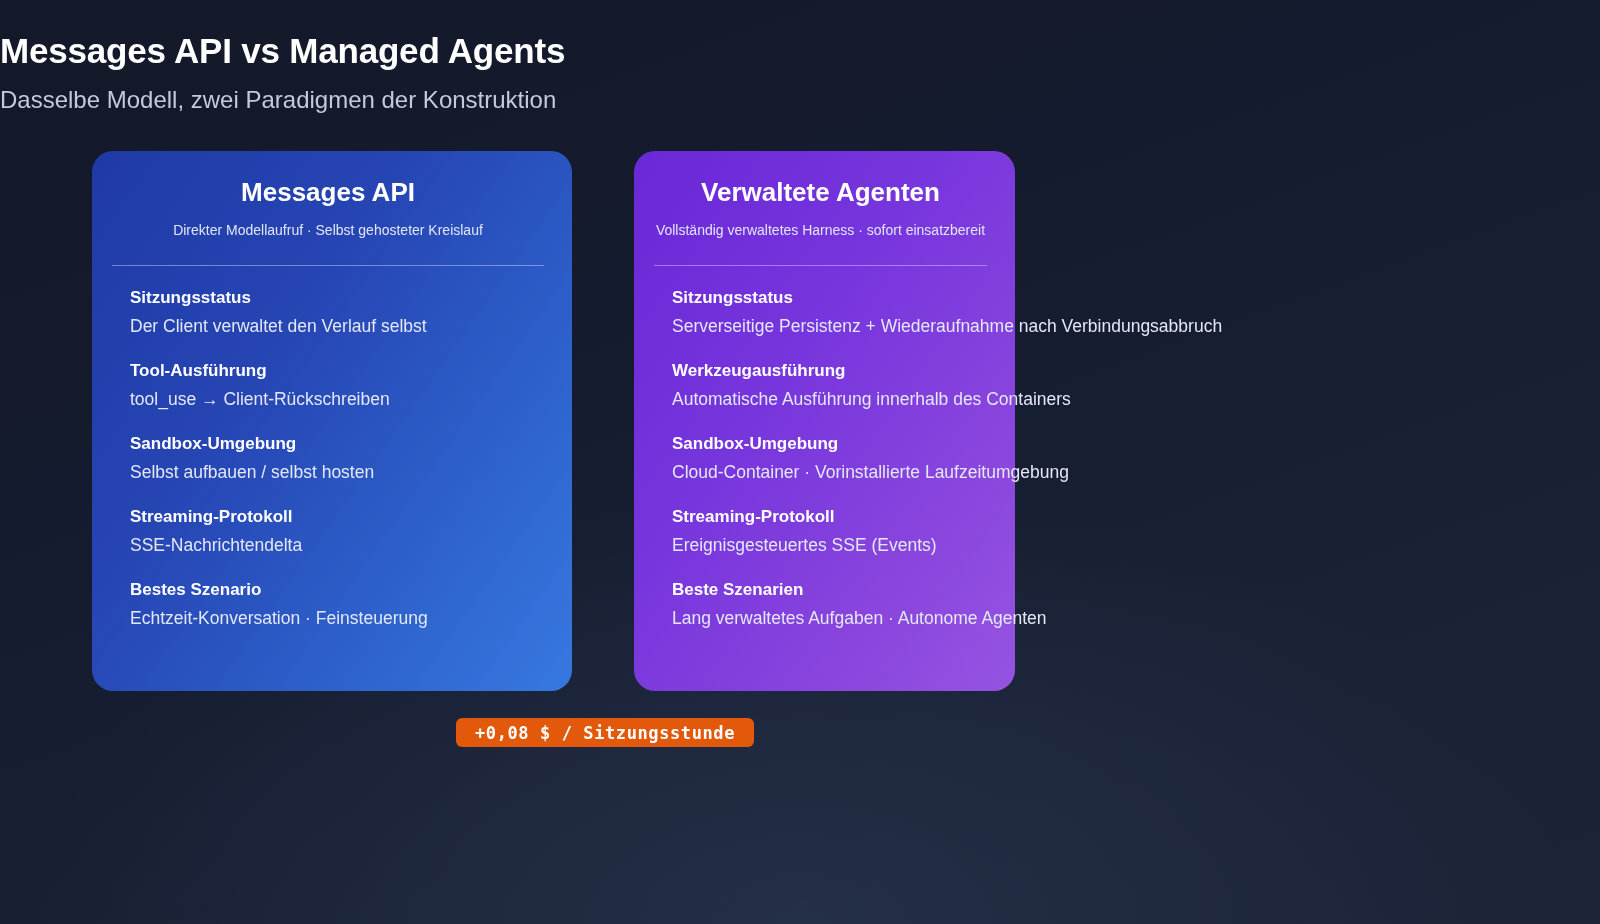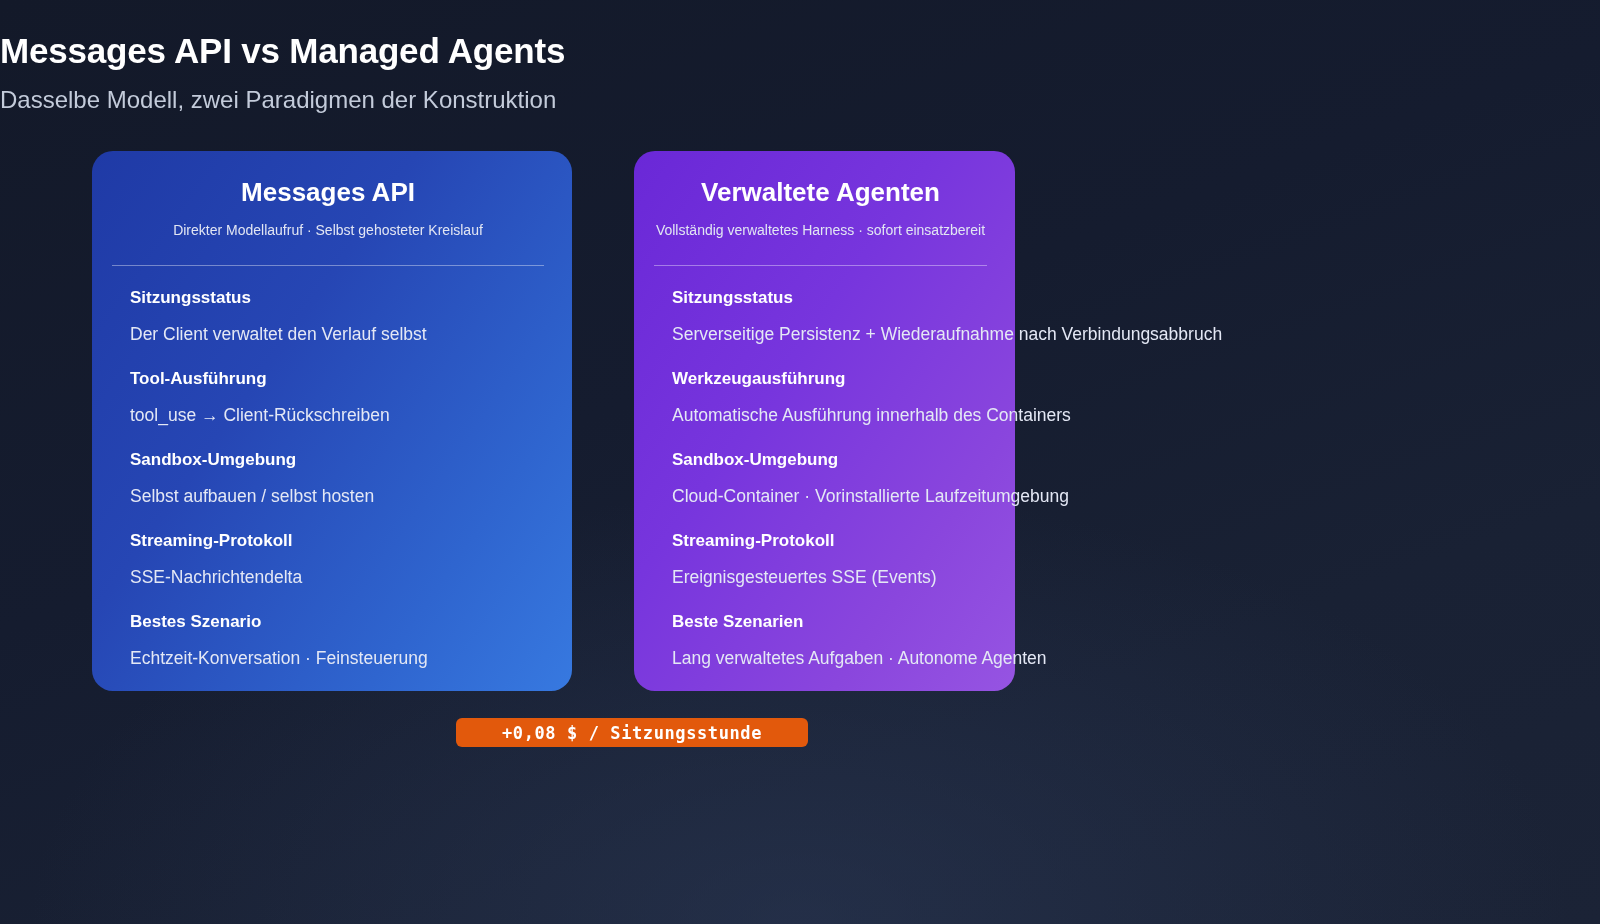--- a/index.html
+++ b/index.html
@@ -102,41 +102,41 @@
   .row:last-child {
     margin-bottom: 0;
   }
   .row-label {
     font-size: 17px;
     font-weight: bold;
     color: #ffffff;
     line-height: 1.25;
   }
   .row-value {
-    margin-top: 16px;
+    margin-top: 8px;
     font-size: 17.5px;
     font-weight: normal;
     color: #e4e8f5;
     line-height: 1.25;
   }
 
   
   #card-managed-agents .rows {
     overflow: visible;
   }
   #card-managed-agents {
     overflow: visible;
   }
 
   
   #price-badge {
     position: absolute;
     left: 456px;
     top: 718px;
-    width: 352px;
+    width: 298px;
     height: 29px;
     border-radius: 6px;
     background: #e2590c;
     color: #ffffff;
     font-family: "DejaVu Sans Mono", monospace;
     font-size: 17px;
     font-weight: bold;
     letter-spacing: 0.6px;
     display: flex;
     align-items: center;

